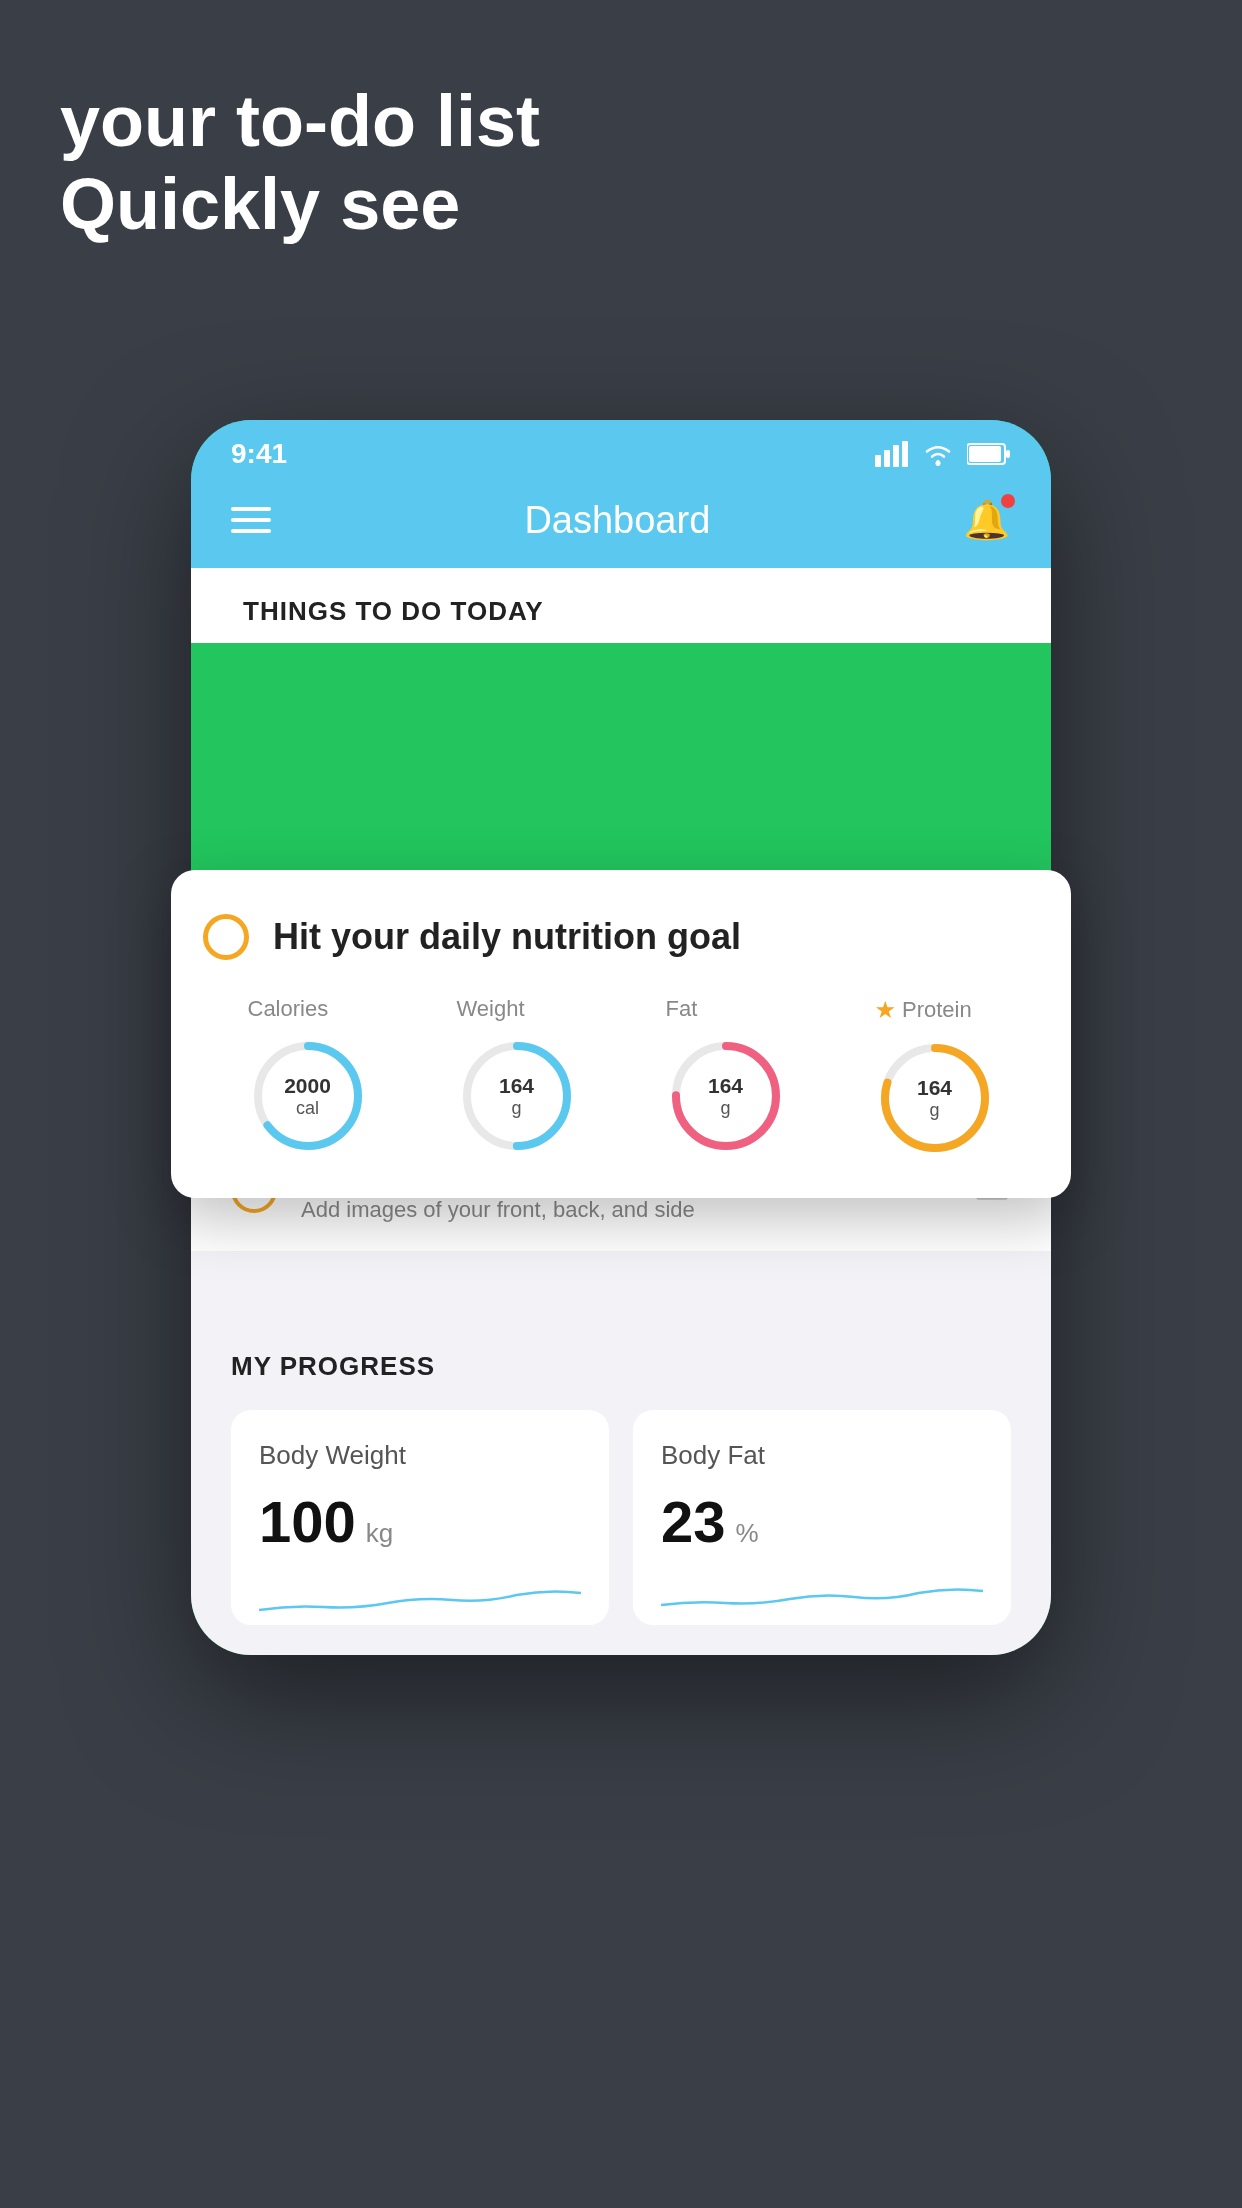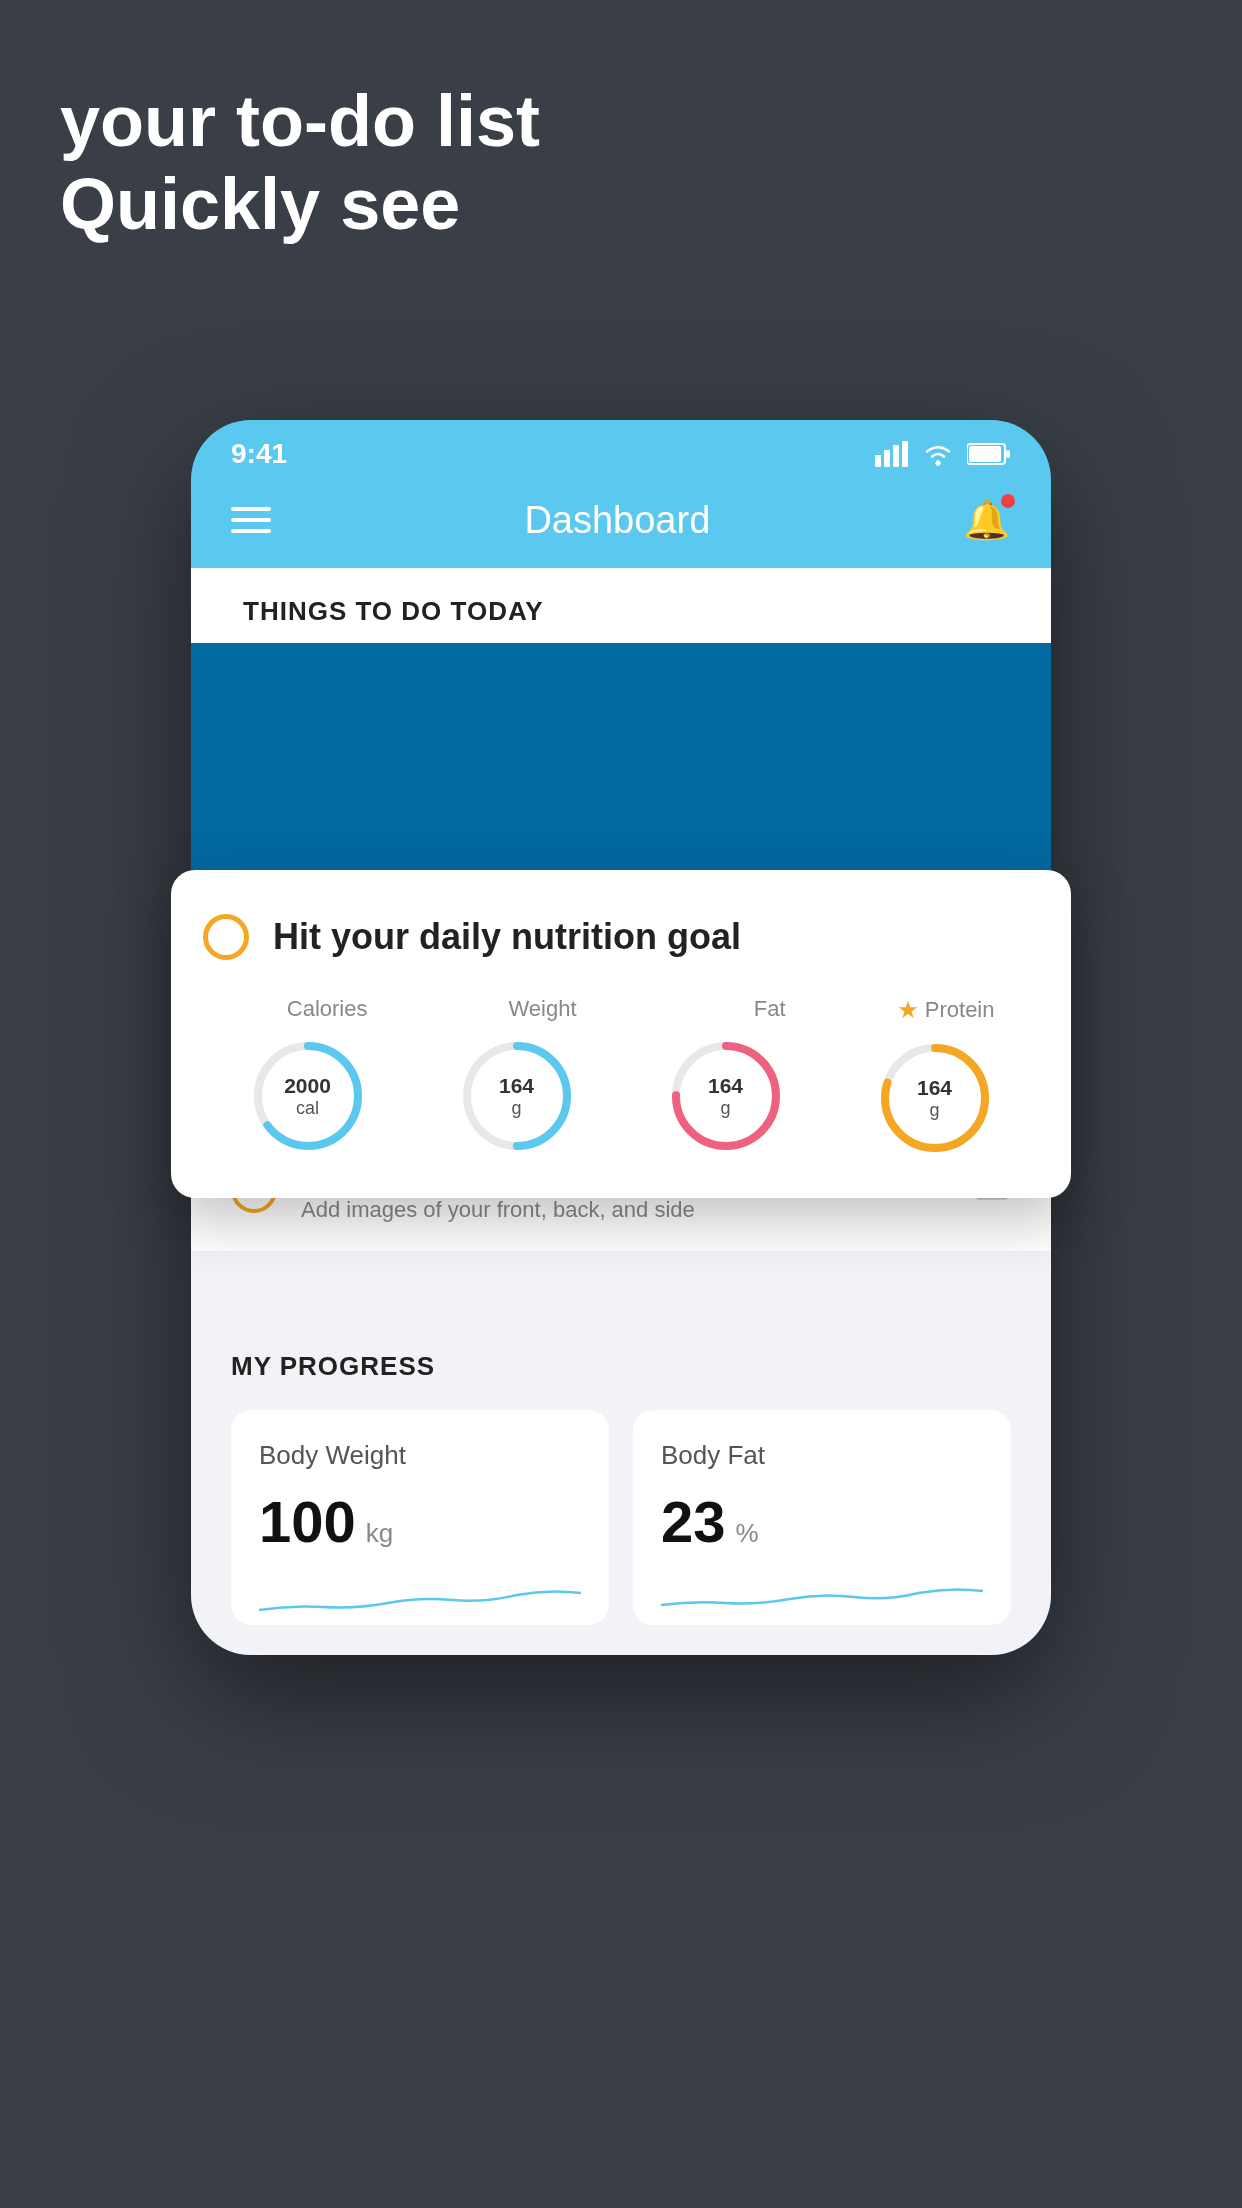--- a/index.html
+++ b/index.html
@@ -24,21 +24,21 @@
       max-width: 700px;
     }
 
     
     .phone {
       position: absolute;
       top: 420px;
       left: 50%;
       transform: translateX(-50%);
       width: 860px;
-      background: #0369a1;
+      background: #22c55e;
       border-radius: 60px;
       overflow: hidden;
       box-shadow: 0 40px 120px rgba(0,0,0,0.5);
     }
 
     
     .status-bar {
       background: #5bc8ef;
       display: flex;
       justify-content: space-between;
@@ -146,21 +146,21 @@
     }
 
     .nutrition-circles {
       display: flex;
       justify-content: space-around;
     }
 
     .nutrition-item {
       display: flex;
       flex-direction: column;
-      align-items: flex-end;
+      align-items: flex-start;
       gap: 14px;
     }
 
     .nutrition-label {
       font-size: 22px;
       color: #888;
     }
 
     .nutrition-label.starred {
       display: flex;

